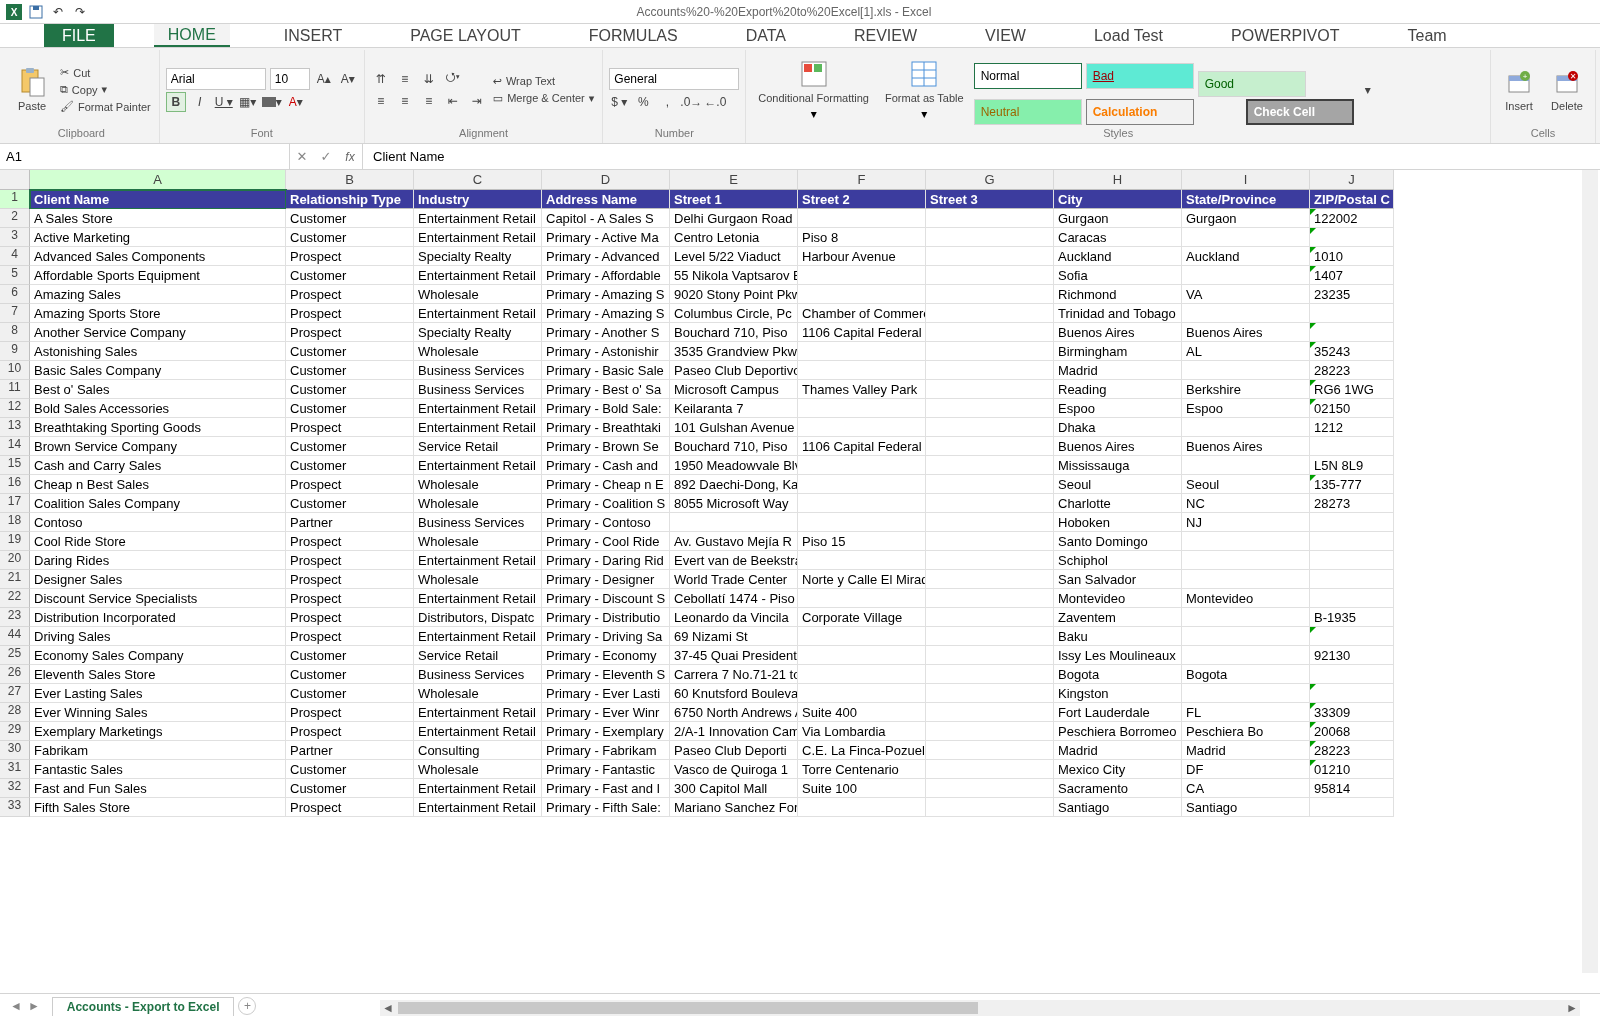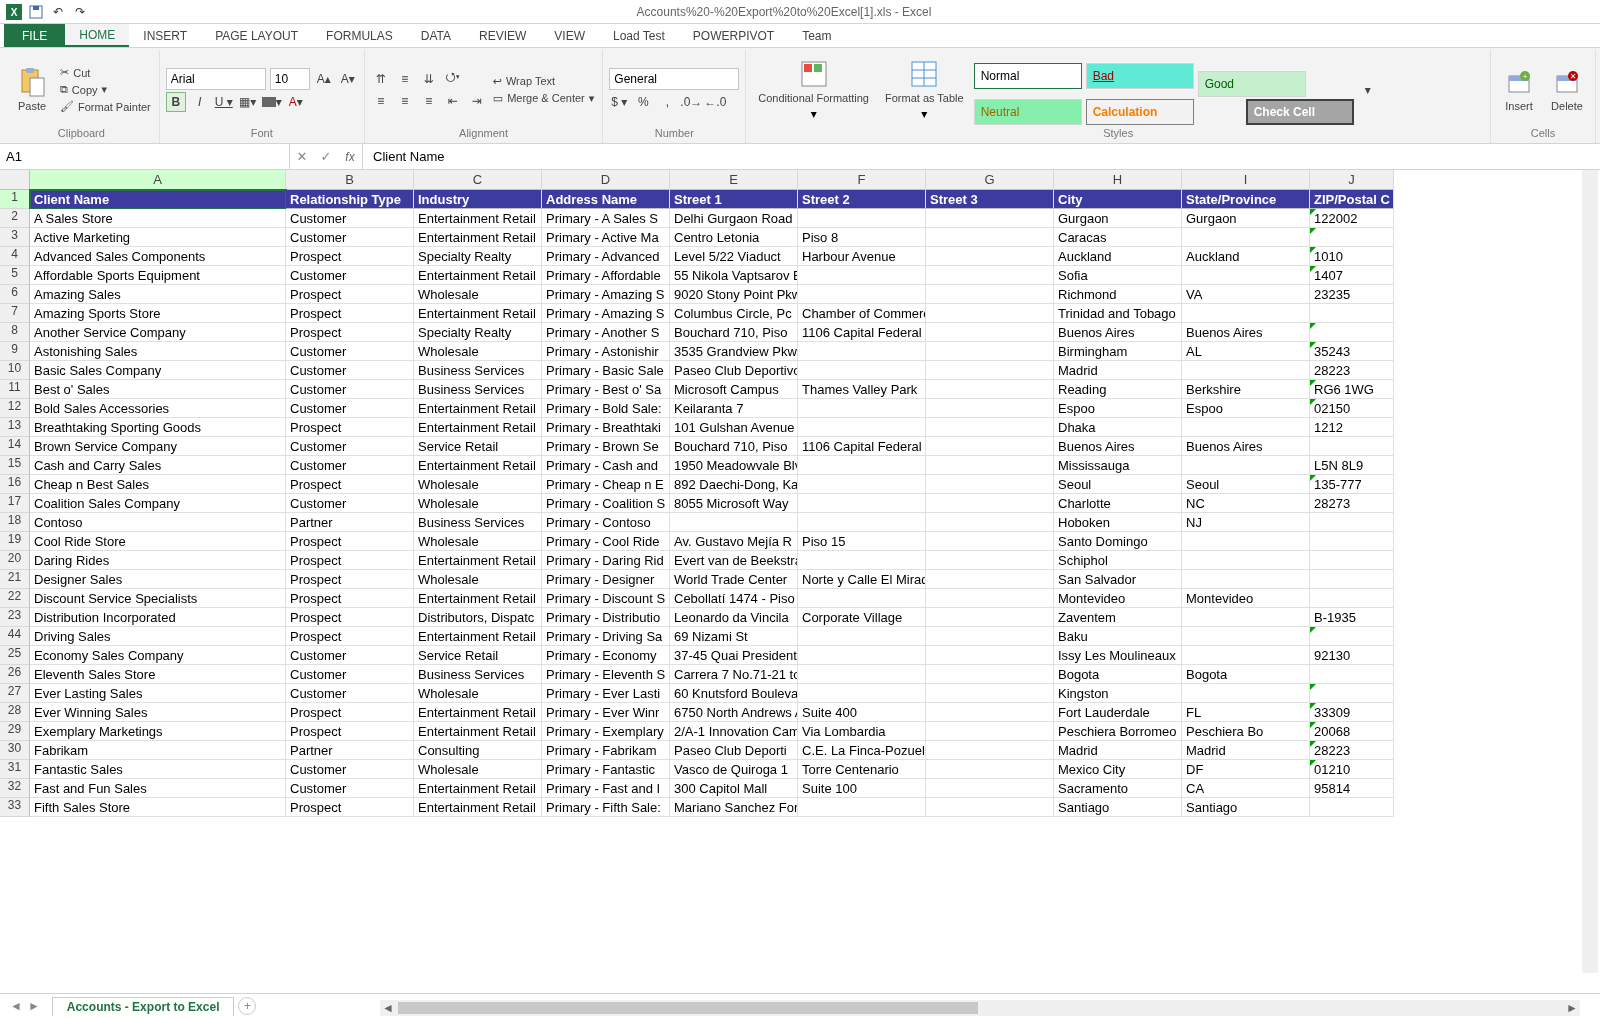--- a/index.html
+++ b/index.html
@@ -6,21 +6,21 @@
 body { background: #fff; width: 1600px; height: 1018px; overflow: hidden; font-size: 12px; user-select: none; }
 
 
 .title-bar { height: 24px; background: #fff; display: flex; align-items: center; border-bottom: 1px solid #d4d4d4; }
 .title-bar .qat { display: flex; align-items: center; gap: 6px; padding-left: 6px; }
 .title-bar .qat .icon { width: 16px; height: 16px; display: flex; align-items: center; justify-content: center; color: #333; }
 .title-bar .title { flex: 1; text-align: center; color: #666; font-size: 12px; }
 
 
 .ribbon-tabs { height: 24px; display: flex; align-items: stretch; border-bottom: 1px solid #d4d4d4; padding-left: 4px; }
-.ribbon-tabs .tab { padding: 0 14px; display: flex; align-items: center; color: #444; cursor: pointer; font-size: 12px; }
+.ribbon-tabs .tab { padding: 0 14px; display: flex; align-items: center; color: #444; cursor: pointer; font-size: 16px; margin-left: 40px; }
 .ribbon-tabs .tab.file { background: #217346; color: #fff; font-weight: 400; padding: 0 18px; }
 .ribbon-tabs .tab.active { color: #217346; border-bottom: 2px solid #217346; background: #f3f3f3; }
 
 
 .ribbon { height: 96px; background: #f3f3f3; border-bottom: 1px solid #d4d4d4; display: flex; align-items: stretch; padding: 2px 4px 0; }
 .ribbon-group { border-right: 1px solid #e1e1e1; padding: 2px 6px; display: flex; flex-direction: column; justify-content: space-between; }
 .ribbon-group-body { flex: 1; display: flex; align-items: center; gap: 4px; }
 .ribbon-group-label { text-align: center; color: #777; font-size: 11px; padding-bottom: 2px; }
 .ribbon-btn-big { display: flex; flex-direction: column; align-items: center; justify-content: center; padding: 2px 6px; gap: 2px; cursor: pointer; }
 .ribbon-btn-big .icon { width: 32px; height: 32px; display:flex; align-items:center; justify-content:center; }
@@ -319,21 +319,21 @@
       <div class="hdr-cell">Street 1</div>
       <div class="hdr-cell">Street 2</div>
       <div class="hdr-cell">Street 3</div>
       <div class="hdr-cell">City</div>
       <div class="hdr-cell">State/Province</div>
       <div class="hdr-cell">ZIP/Postal C</div>
       <div class="row-head">2</div>
       <div class="cell">A Sales Store</div>
       <div class="cell">Customer</div>
       <div class="cell">Entertainment Retail</div>
-      <div class="cell">Primary - A Sales S</div>
+      <div class="cell">Capitol - A Sales S</div>
       <div class="cell">Delhi Gurgaon Road</div>
       <div class="cell"></div>
       <div class="cell"></div>
       <div class="cell">Gurgaon</div>
       <div class="cell">Gurgaon</div>
       <div class="cell green-mark">122002</div>
       <div class="row-head">3</div>
       <div class="cell">Active Marketing</div>
       <div class="cell">Customer</div>
       <div class="cell">Entertainment Retail</div>

